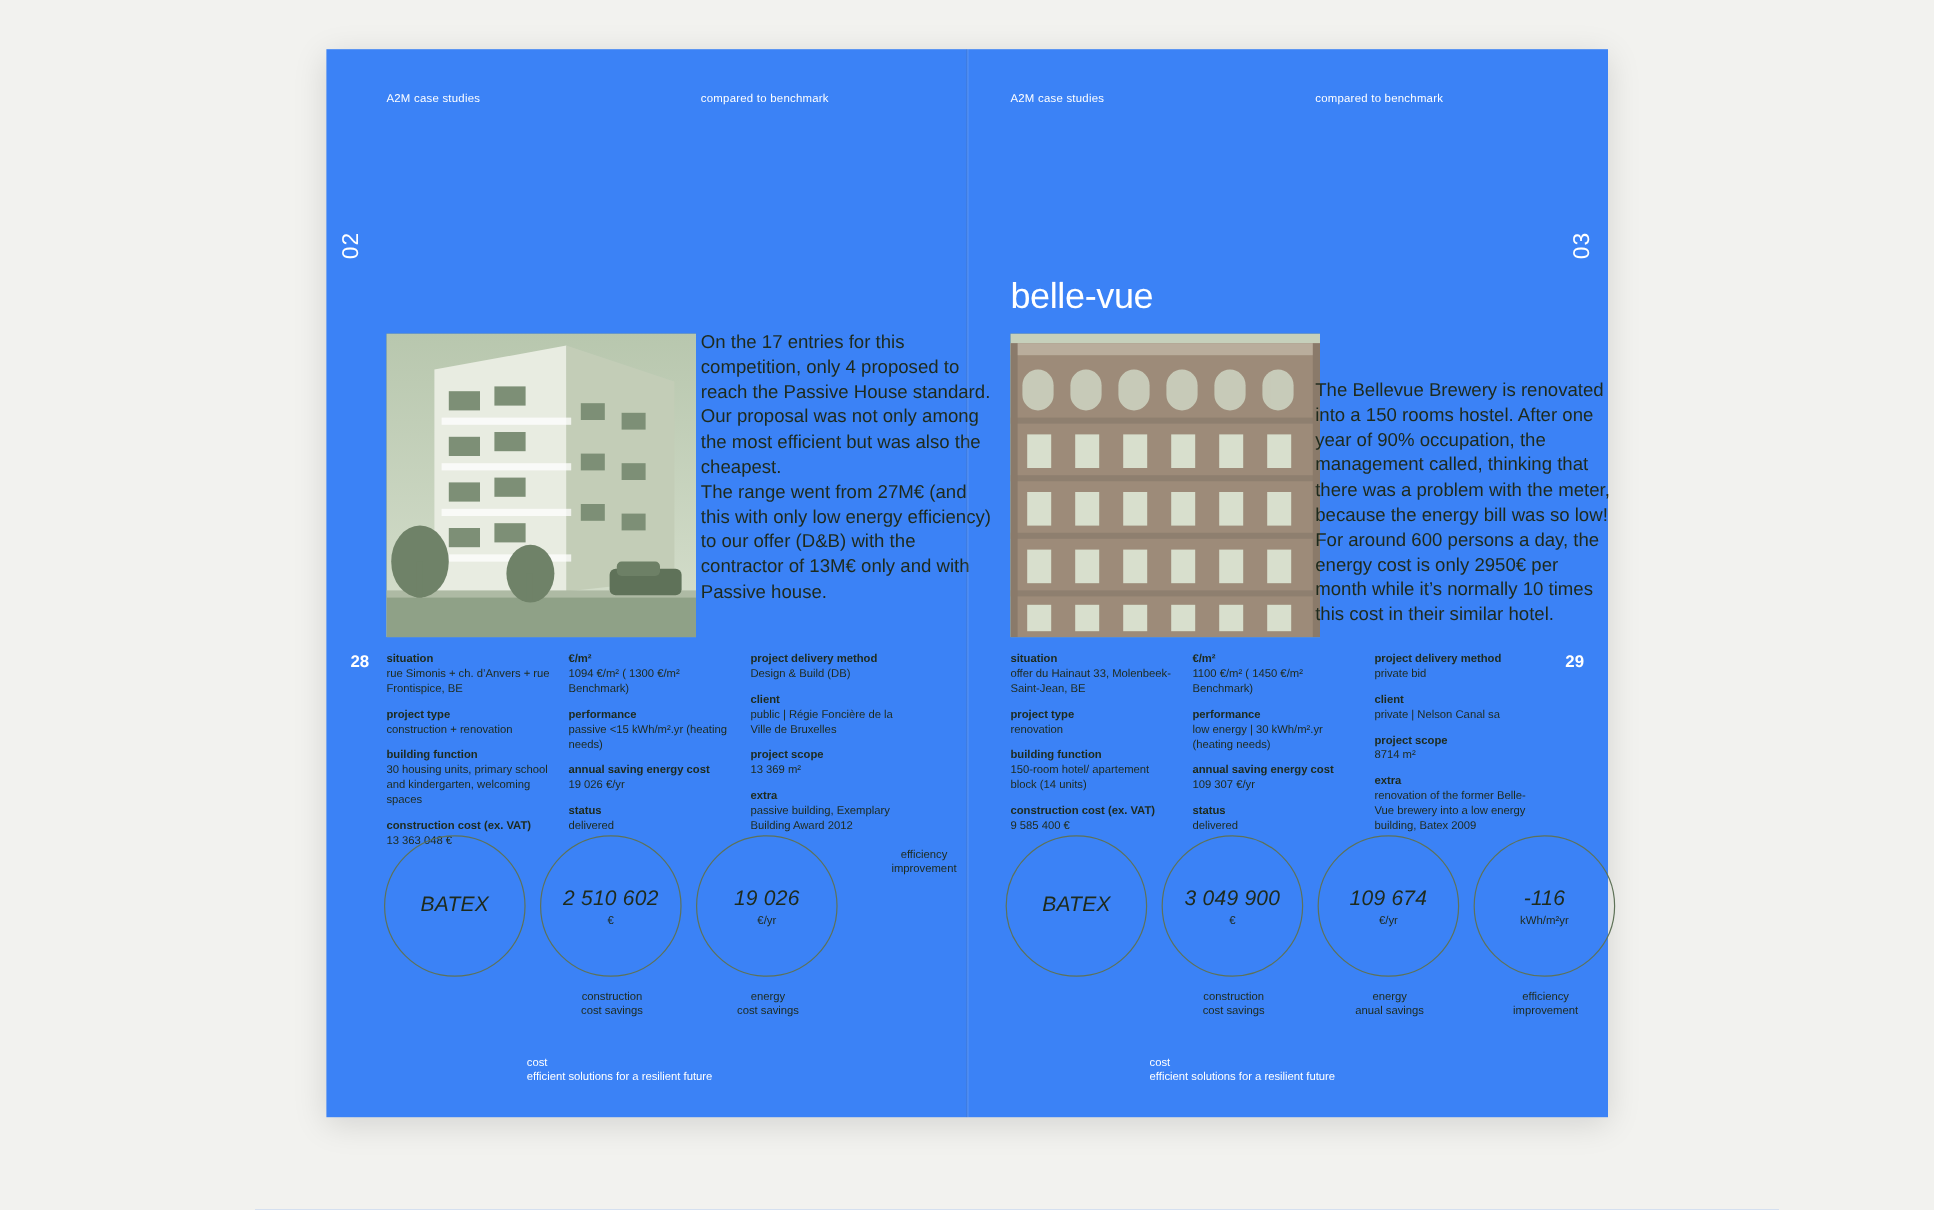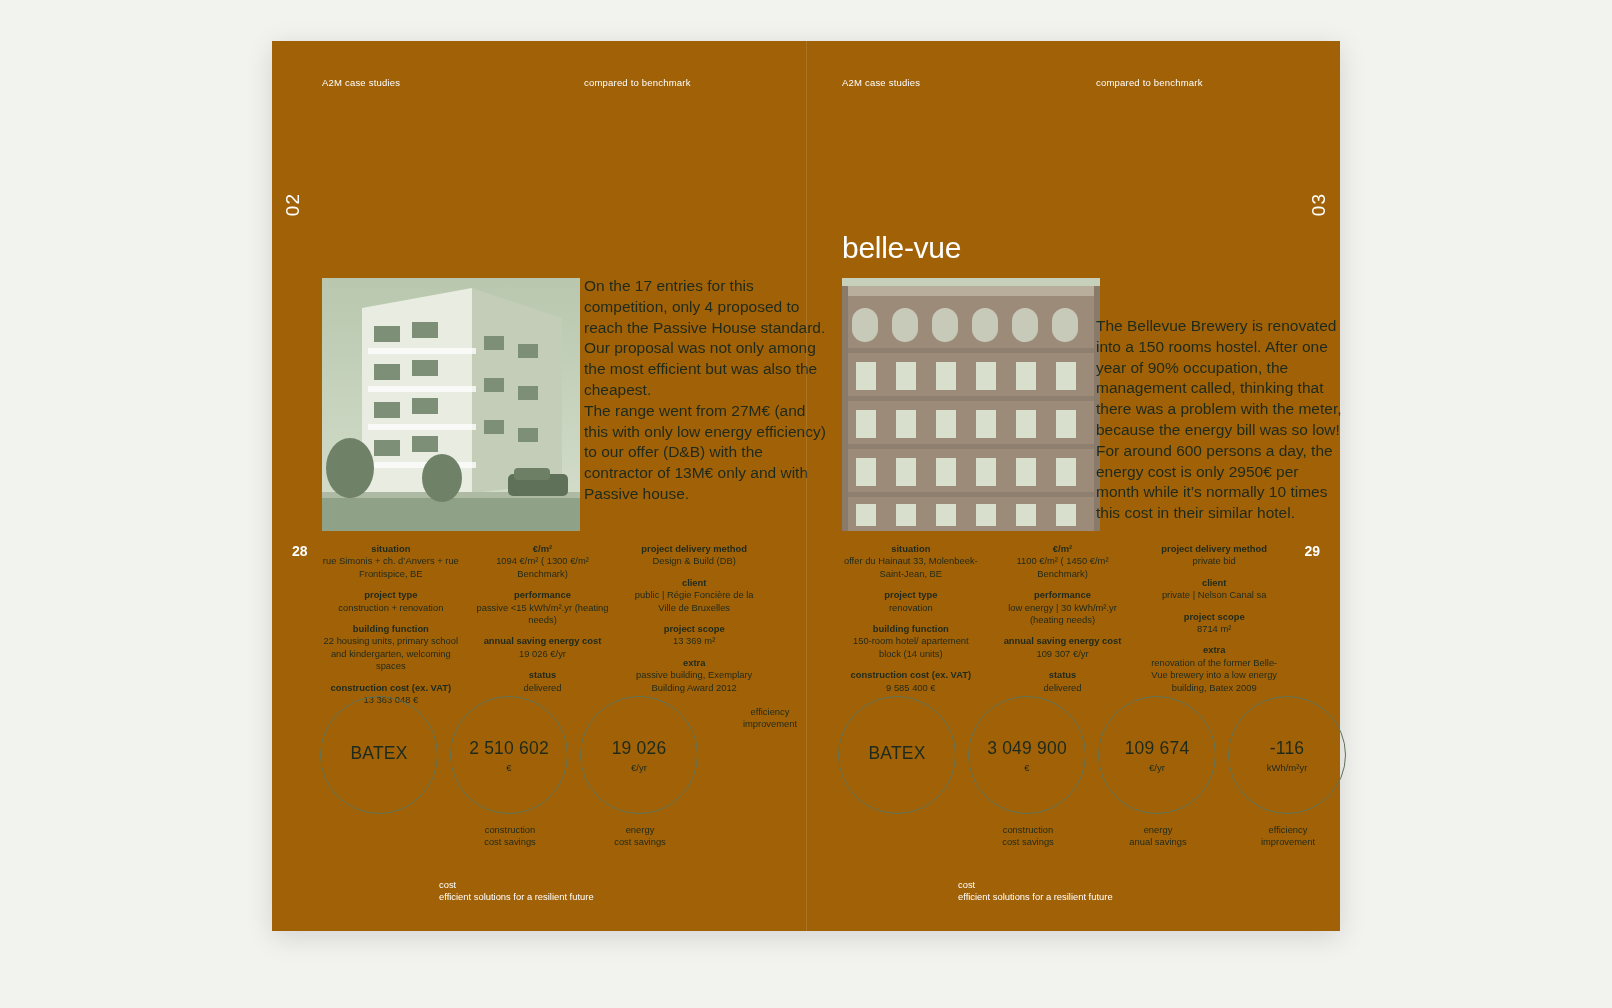--- a/index.html
+++ b/index.html
@@ -10,21 +10,21 @@
     height: 1008px;
     overflow: hidden;
     font-family: "Liberation Sans", sans-serif;
   }
   #spread {
     position: absolute;
     left: 272px;
     top: 41px;
     width: 1068px;
     height: 890px;
-    background: #a16207;
+    background: #3b82f6;
     box-shadow: 0 6px 26px rgba(0,0,0,0.13);
     display: flex;
   }
   .page {
     position: relative;
     width: 534px;
     height: 890px;
     box-sizing: border-box;
   }
   .page.left { padding: 0 28px 0 50px; }
@@ -95,21 +95,20 @@
     color: #1e2a1c;
   }
   .page.left .intro { left: 312px; }
   .page.right .intro { left: 290px; }
 
   .specs {
     position: absolute;
     top: 502px;
     display: flex;
     gap: 0;
-    text-align: center;
   }
   .page.left .specs { left: 50px; width: 455px; }
   .page.right .specs { left: 36px; width: 455px; }
   .spec-col { width: 152px; padding-right: 14px; box-sizing: border-box; }
   .spec-col .k {
     font-size: 9.4px;
     font-weight: bold;
     color: #1e2a1c;
     margin-top: 9px;
     line-height: 12.4px;
@@ -149,20 +148,21 @@
     flex-direction: column;
     align-items: center;
     justify-content: center;
     box-sizing: border-box;
   }
   .circ .big {
     font-size: 17.5px;
     color: #1e2a1c;
     letter-spacing: 0.2px;
     white-space: nowrap;
+    font-style: italic;
   }
   .circ .unit {
     font-size: 9.5px;
     color: #1e2a1c;
     margin-top: 3px;
     white-space: nowrap;
   }
   .circ-cap {
     margin-top: 10px;
     text-align: center;
@@ -244,21 +244,21 @@
 
     <div class="pagenum">28</div>
 
     <div class="specs">
       <div class="spec-col">
         <div class="k">situation</div>
         <div class="v">rue Simonis + ch. d’Anvers + rue Frontispice, BE</div>
         <div class="k">project type</div>
         <div class="v">construction + renovation</div>
         <div class="k">building function</div>
-        <div class="v">22 housing units, primary school and kindergarten, welcoming spaces</div>
+        <div class="v">30 housing units, primary school and kindergarten, welcoming spaces</div>
         <div class="k">construction cost (ex. VAT)</div>
         <div class="v">13 363 048 €</div>
       </div>
       <div class="spec-col">
         <div class="k">€/m²</div>
         <div class="v">1094 €/m² ( 1300 €/m² Benchmark)</div>
         <div class="k">performance</div>
         <div class="v">passive &lt;15 kWh/m².yr (heating needs)</div>
         <div class="k">annual saving energy cost</div>
         <div class="v">19 026 €/yr</div>

